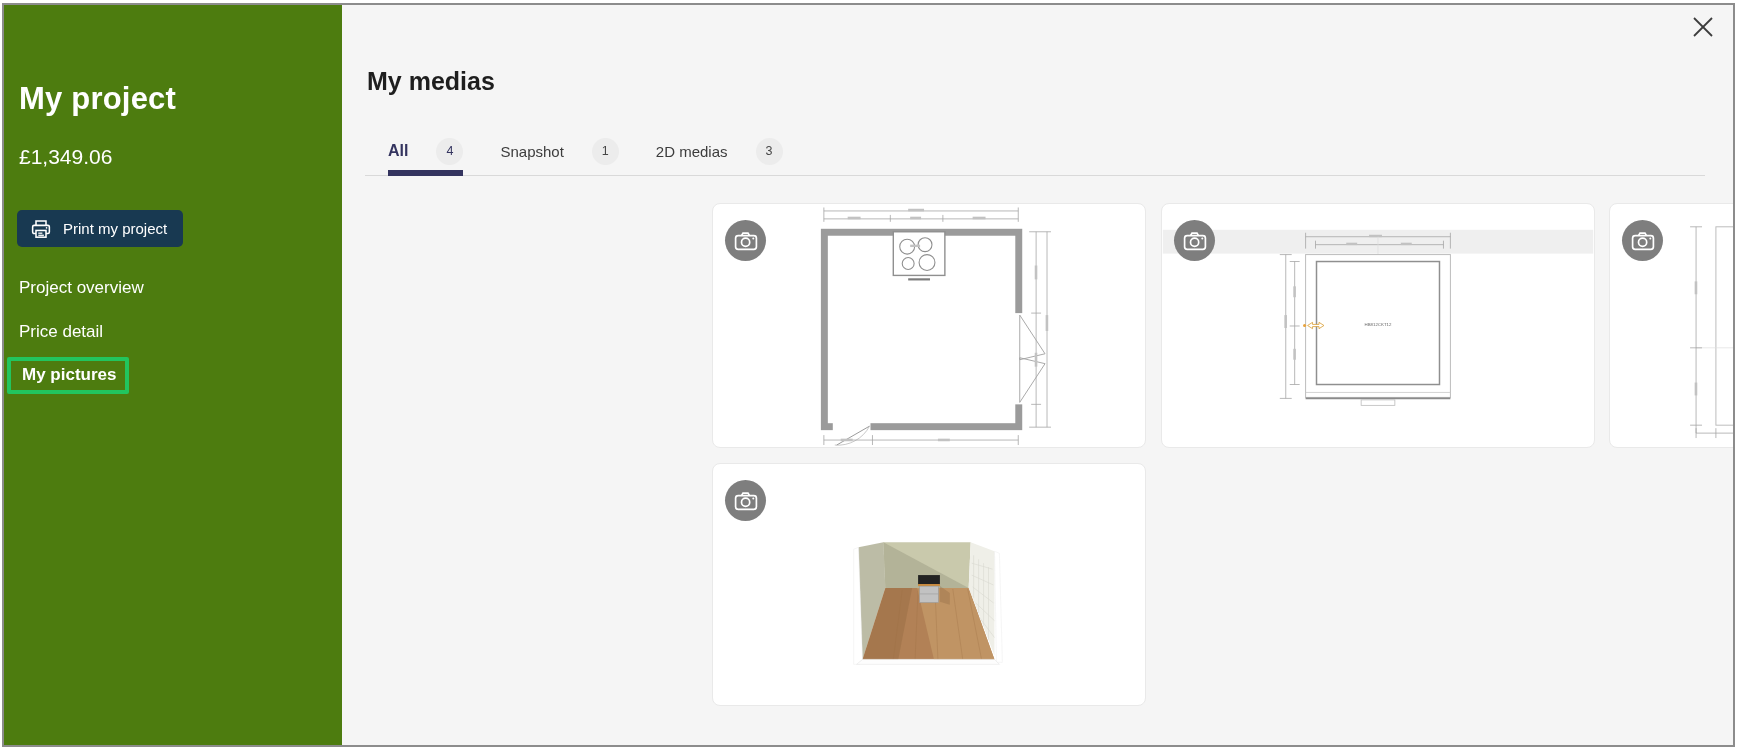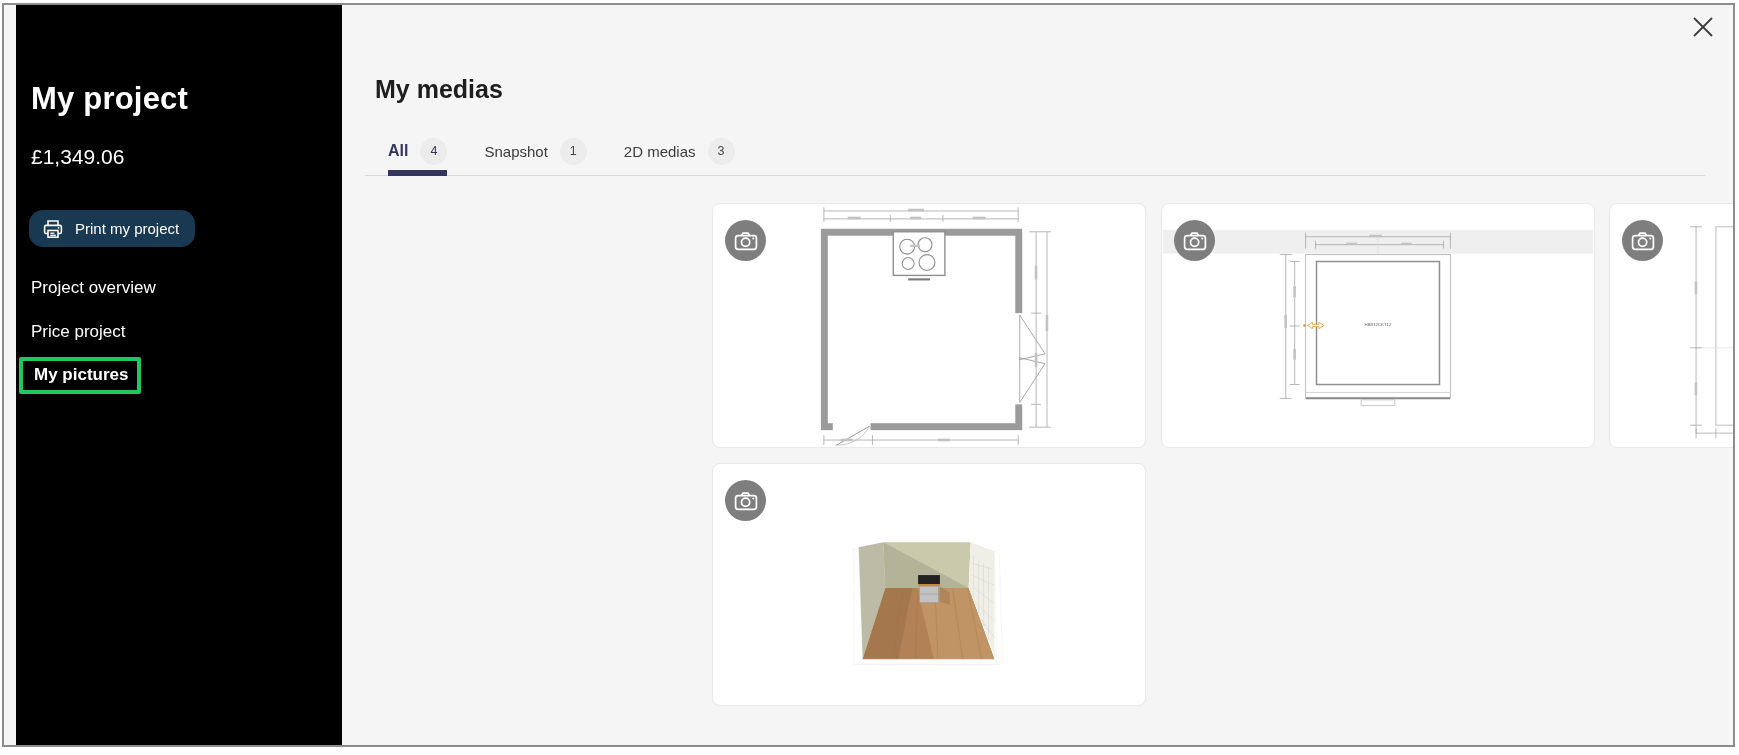--- a/index.html
+++ b/index.html
@@ -1,36 +1,36 @@
 <!DOCTYPE html>
 <html><head>
 <meta charset="utf-8">
 <style>
   html,body{margin:0;padding:0;background:#fff;}
   body{width:1739px;height:755px;position:relative;font-family:"Liberation Sans",sans-serif;-webkit-font-smoothing:antialiased;}
   .window{position:absolute;left:2px;top:3px;width:1729px;height:740px;border:2px solid #8c8c8c;background:#f5f5f5;overflow:hidden;}
 
   
-  .sidebar{position:absolute;left:12px;top:0;width:338px;height:100%;background:#000000;color:#fff;}
+  .sidebar{position:absolute;left:0;top:0;width:338px;height:100%;background:#4d7c0f;color:#fff;}
   .sidebar-title{position:absolute;left:15px;top:76px;margin:0;font-size:31px;font-weight:bold;letter-spacing:.2px;}
   .sidebar-price{position:absolute;left:15px;top:140px;font-size:21px;}
-  .print-btn{position:absolute;left:13px;top:205px;height:37px;min-width:166px;background:#183951;color:#fff;border:none;border-radius:14px;font-size:15px;font-family:inherit;display:flex;align-items:center;gap:11px;padding:0 16px 0 13px;cursor:pointer;}
+  .print-btn{position:absolute;left:13px;top:205px;height:37px;min-width:166px;background:#183951;color:#fff;border:none;border-radius:5px;font-size:15px;font-family:inherit;display:flex;align-items:center;gap:11px;padding:0 16px 0 13px;cursor:pointer;}
   .print-btn svg{flex:0 0 auto;}
   .nav-link{position:absolute;left:15px;font-size:17px;color:#fff;cursor:pointer;white-space:nowrap;}
   .nav-link.l0{top:273px;text-align:center;}
   .nav-link.l1{top:317px;}
   .active-link-box{position:absolute;left:3px;top:352px;border:4px solid #22c55e;border-radius:2px;padding:4px 9px 5px 11px;cursor:pointer;}
   .active-link-box .nav-link-label{font-size:17px;font-weight:bold;color:#fff;}
 
   
   .main{position:absolute;left:338px;top:0;right:0;bottom:0;background:#f5f5f5;}
   .close-btn{position:absolute;top:8px;right:16px;width:28px;height:28px;background:none;border:none;padding:2px;cursor:pointer;}
-  .main-heading{position:absolute;left:25px;top:62px;margin:8px;font-size:25px;font-weight:bold;color:#1e1e1e;}
+  .main-heading{position:absolute;left:25px;top:62px;margin:0;font-size:25px;font-weight:bold;color:#1e1e1e;}
   .tabs{position:absolute;left:23px;top:122px;width:1340px;height:48px;display:flex;align-items:center;border-bottom:1px solid #d9d9d9;}
-  .tab{position:relative;height:100%;display:flex;align-items:center;gap:12px;margin-right:37px;font-size:15px;color:#3c3c3c;cursor:pointer;}
+  .tab{position:relative;height:100%;display:flex;align-items:center;gap:28px;margin-right:37px;font-size:15px;color:#3c3c3c;cursor:pointer;}
   .tab:first-child{margin-left:23px;}
   .tab.active{color:#34345f;font-weight:bold;font-size:16px;}
   .tab.active::after{content:"";position:absolute;left:0;right:0;bottom:-1px;height:6px;background:#34345f;}
   .tab-badge{width:27px;height:27px;border-radius:50%;background:#ececec;display:flex;align-items:center;justify-content:center;font-size:12.5px;font-weight:normal;color:#474747;}
   .tab.active .tab-badge{color:#34345f;}
 
   
   .card{position:absolute;width:434px;height:245px;background:#fff;border:1px solid #e9e9e9;border-radius:8px;box-sizing:border-box;cursor:pointer;overflow:hidden;}
   .card.c1{left:370px;top:198px;}
   .card.c2{left:819px;top:198px;}
@@ -69,21 +69,21 @@
         <rect x="2.8" y="7" width="18.4" height="9" rx="1.6" fill="none" stroke="#fff" stroke-width="1.7"></rect>
         <rect x="6.5" y="12.6" width="11" height="7.4" fill="#183951" stroke="#fff" stroke-width="1.7"></rect>
         <line x1="9" y1="15.6" x2="13.5" y2="15.6" stroke="#fff" stroke-width="1.4"></line>
         <line x1="9" y1="17.9" x2="15.2" y2="17.9" stroke="#fff" stroke-width="1.4"></line>
         <circle cx="18.1" cy="9.8" r="0.9" fill="#fff"></circle>
       </svg>
       <span>Print my project</span>
     </button>
 
     <div class="nav-link l0">Project overview</div>
-    <div class="nav-link l1">Price project</div>
+    <div class="nav-link l1">Price detail</div>
     <div class="active-link-box">
       <span class="nav-link-label">My pictures</span>
     </div>
   </div>
 
   <div class="main">
 
     <button class="close-btn">
       <svg viewBox="0 0 24 24" width="24" height="24">
         <line x1="3" y1="3" x2="21" y2="21" stroke="#3c3c3c" stroke-width="1.8"></line>

